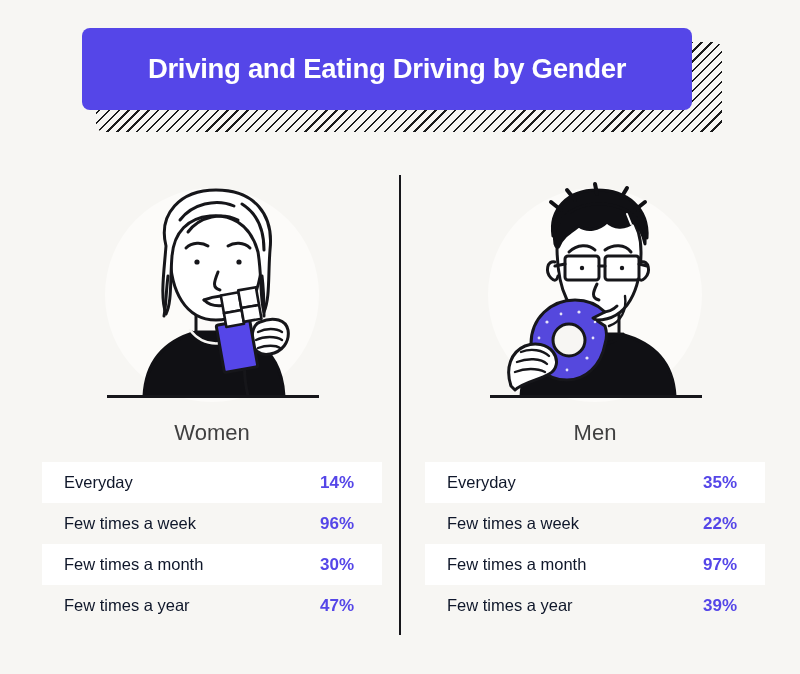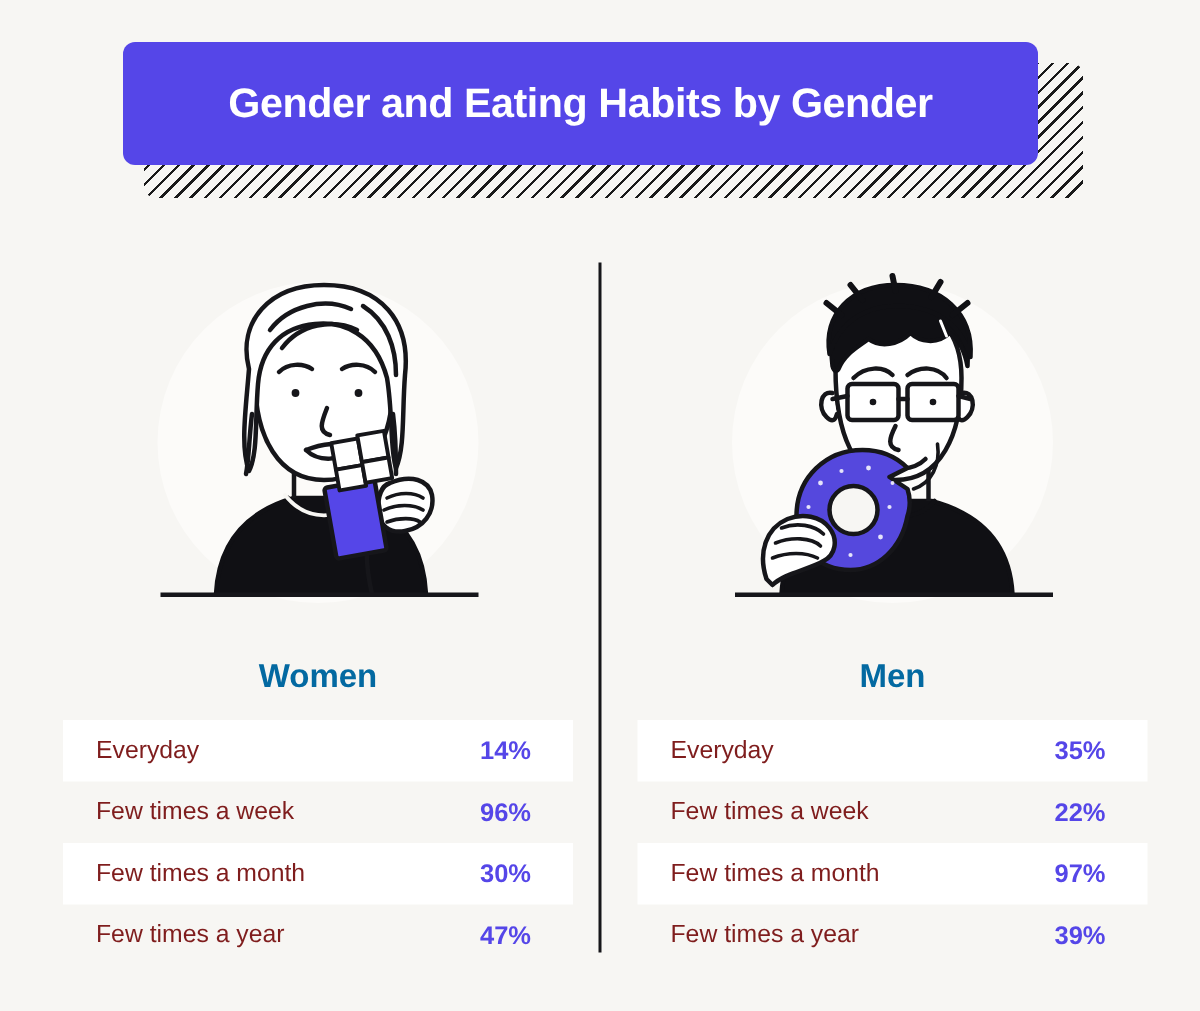--- a/index.html
+++ b/index.html
@@ -97,64 +97,64 @@
   .ground-line {
     position: absolute;
     left: 65px;
     top: 215px;
     width: 212px;
     height: 2.5px;
     background: #16161A;
   }
 
   .panel-heading {
-    margin-top: 36px;
+    margin-top: 18px;
     text-align: center;
-    color: #0369a1;
+    color: #404040;
     font-size: 22px;
-    font-weight: bold;
+    font-weight: normal;
   }
 
   
   .freq-table {
     margin-top: 16px;
     width: 340px;
   }
   .freq-row {
     display: flex;
     align-items: center;
     height: 41px;
     padding: 0 22px 0 22px;
     box-sizing: border-box;
   }
   .freq-row.striped { background: #FFFFFF; }
   .freq-label {
     flex: 1 1 auto;
-    color: #7f1d1d;
+    color: #0f172a;
     font-size: 16.5px;
     white-space: nowrap;
   }
   .freq-value {
     flex: 0 0 auto;
     color: #5546E8;
     font-size: 17px;
     font-weight: bold;
     text-align: center;
     min-width: 46px;
   }
 </style>
 </head>
 <body>
 
 <div id="canvas">
 
   <div id="title-banner-wrap">
     <div class="hatch-shadow"></div>
     <div class="title-banner">
-      <div class="title-text">Gender and Eating Habits by Gender</div>
+      <div class="title-text">Driving and Eating Driving by Gender</div>
     </div>
   </div>
 
   <div id="center-divider"></div>
 
   <div class="panel" id="panel-women">
 
     <div class="illo-stage">
       <div class="illo-circle"></div>
 

